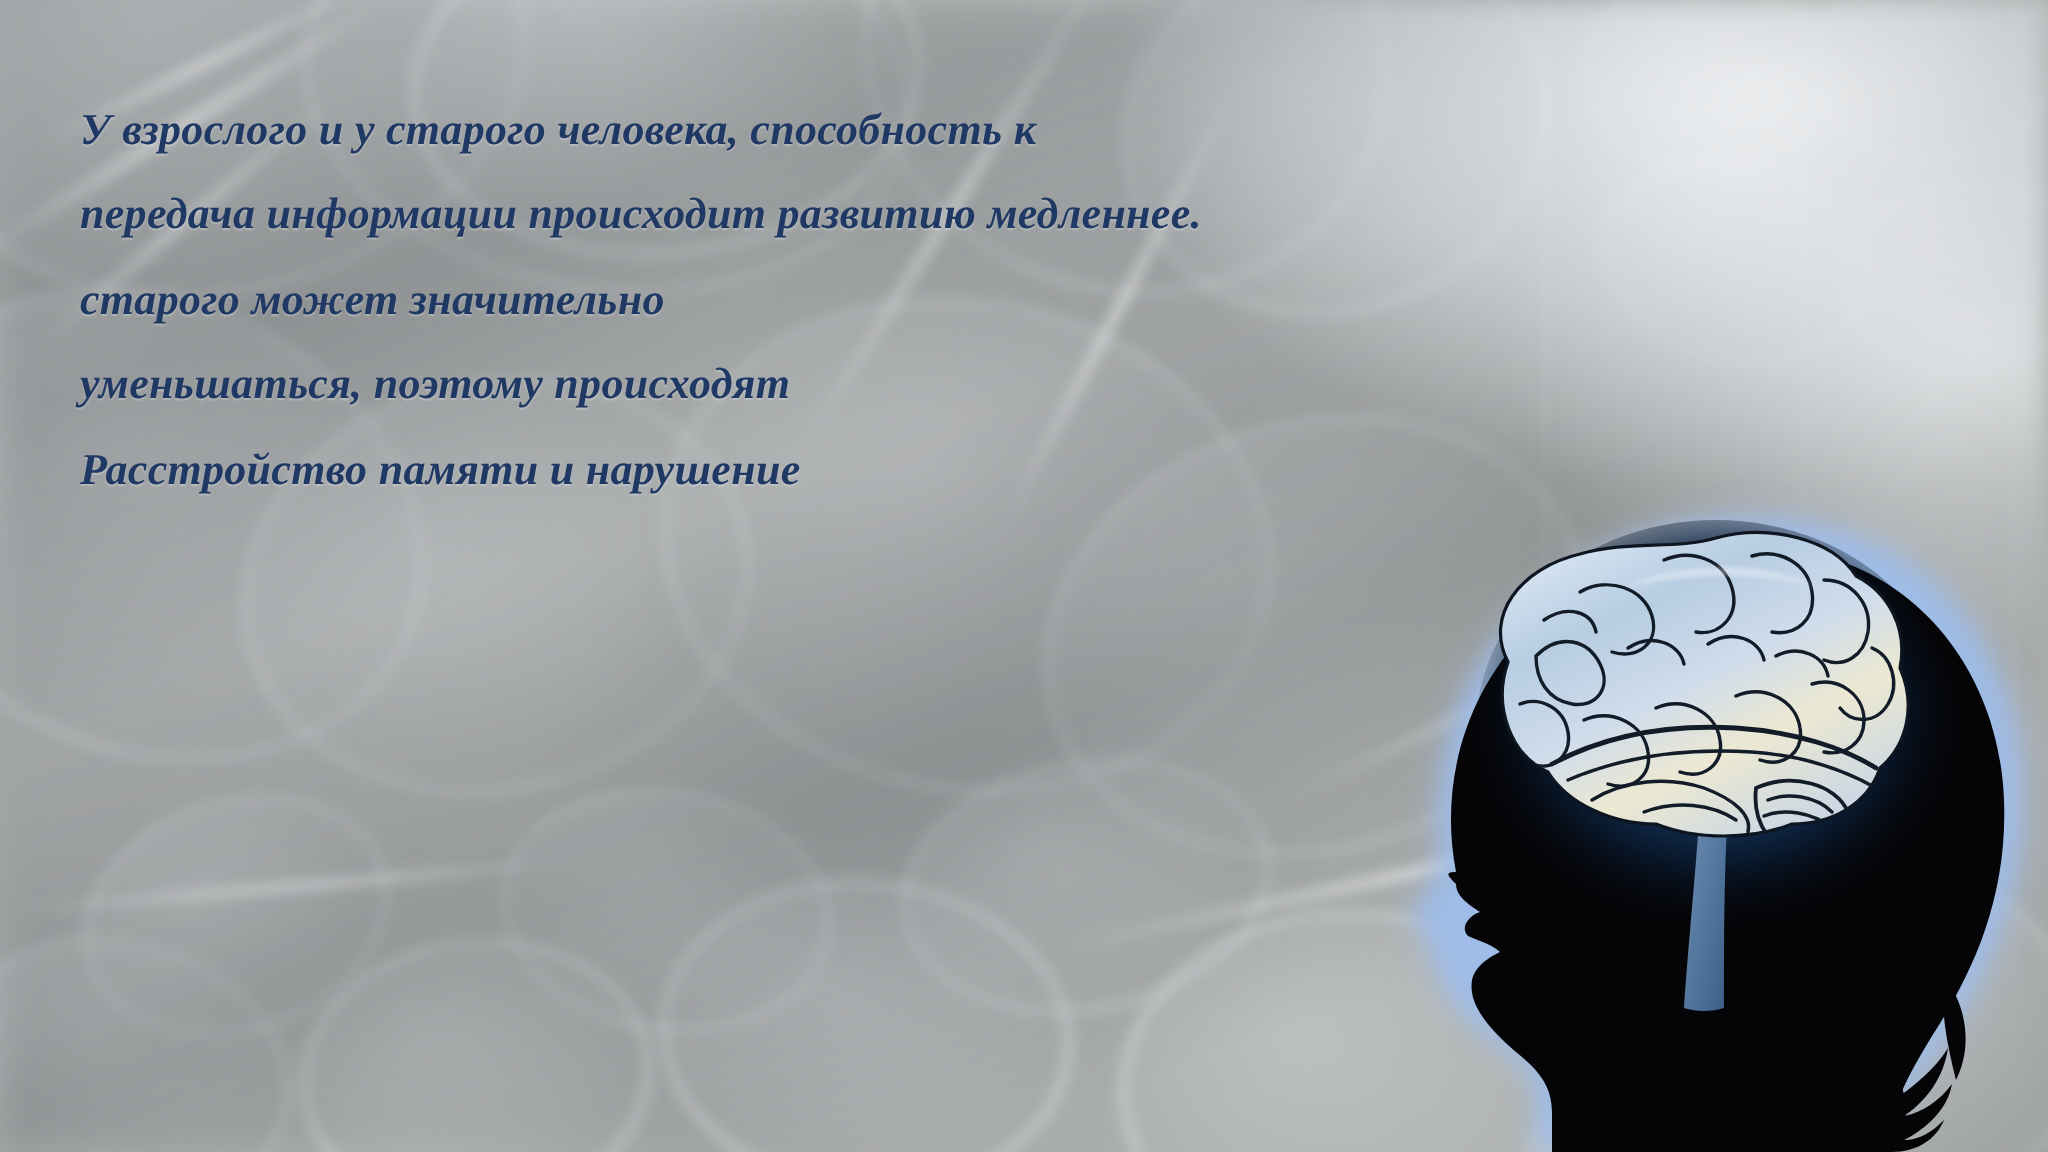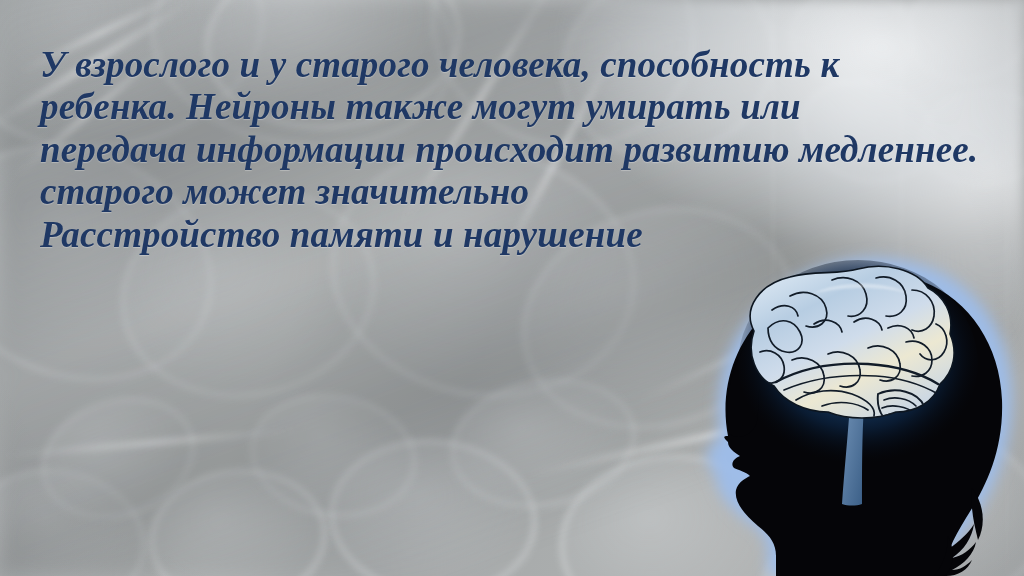--- a/index.html
+++ b/index.html
@@ -74,21 +74,21 @@
 
   
   #text-block {
     position: absolute;
     left: 40px;
     top: 44px;
     width: 940px;
     z-index: 5;
   }
   .tline {
-    font-size: 37px;
+    font-size: 22px;
     line-height: 42.4px;
     font-weight: bold;
     font-style: italic;
     color: #1f3864;
     letter-spacing: 0.15px;
     white-space: pre;
     text-shadow: 0 1px 1px rgba(255,255,255,0.28);
   }
 
   
@@ -272,19 +272,19 @@
 
       <g fill="#050508">
         <path d="M300,252 C312,268 314,288 306,304 C302,288 298,270 300,252 Z"></path>
         <path d="M276,300 C284,316 282,332 272,340 L262,340 C272,328 276,314 276,300 Z"></path>
       </g>
     </svg>
   </div>
 
   <div id="text-block">
     <div class="tline">У взрослого и у старого человека, способность к</div>
-    <div class="tline">ребенка. Нейроны также могут умирать или</div>
     <div class="tline">передача информации происходит развитию медленнее.</div>
     <div class="tline">старого может значительно</div>
+    <div class="tline">уменьшаться, поэтому происходят</div>
     <div class="tline">Расстройство памяти и нарушение</div>
   </div>
 
 </div>
 
 </body></html>

